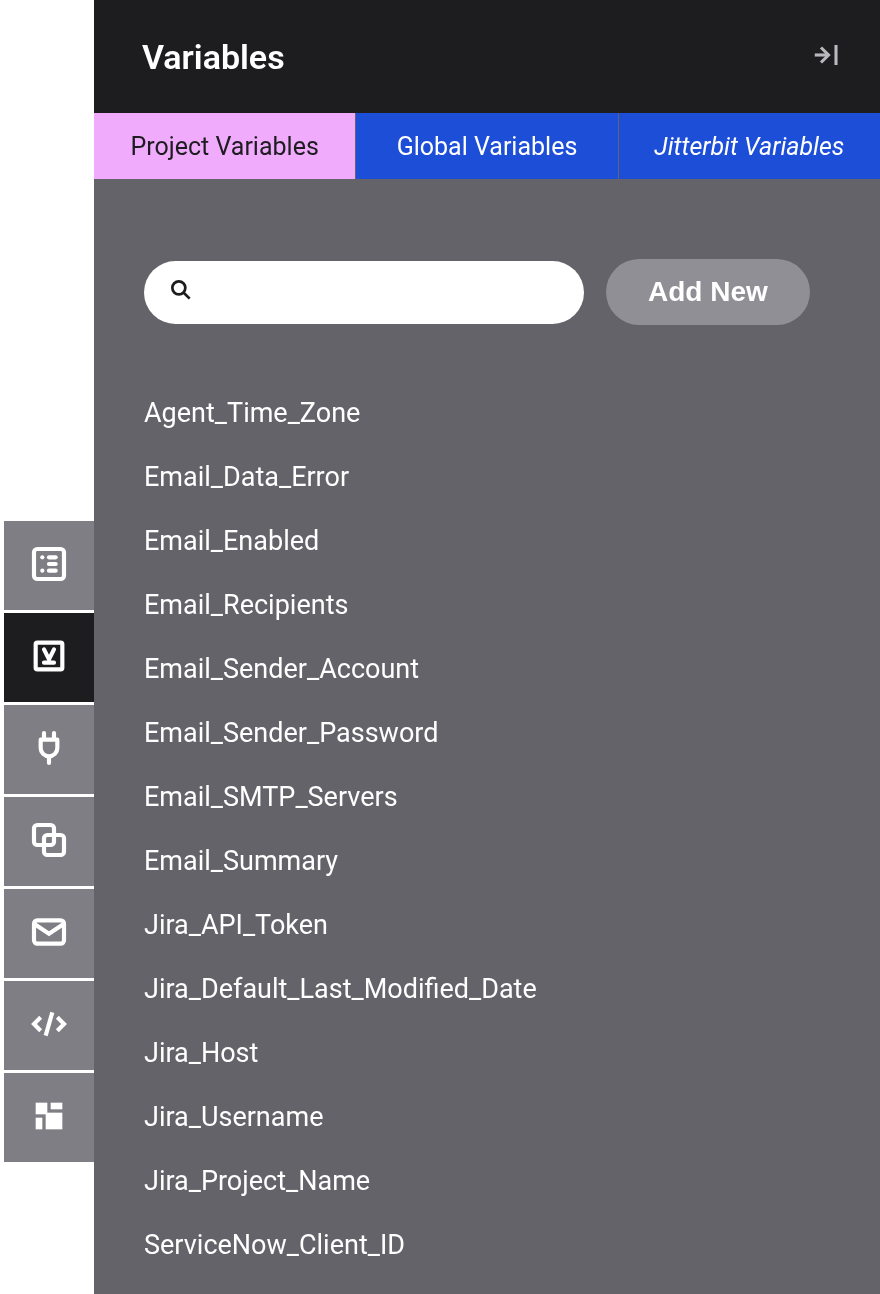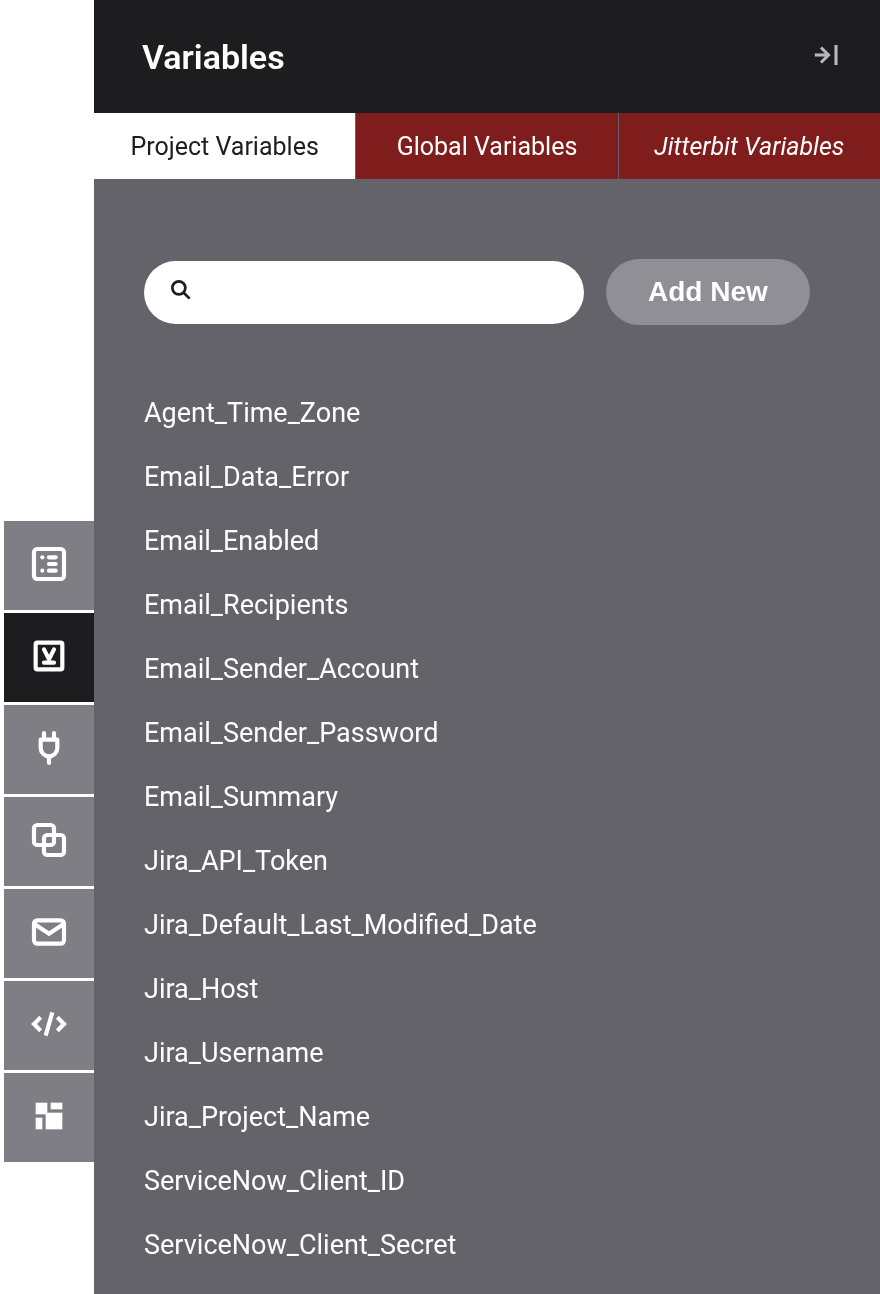--- a/index.html
+++ b/index.html
@@ -86,30 +86,30 @@
     height: 66px;
     background: #636369;
   }
   .tab {
     flex: 1;
     display: flex;
     align-items: center;
     justify-content: center;
     font-size: 25px;
     color: #ffffff;
-    background: #7f1d1d;
+    background: #1d4ed8;
     border-right: 1px solid #636369;
     cursor: pointer;
   }
   .tab:last-child {
     border-right: none;
     font-style: italic;
   }
   .tab.active {
-    background: #ffffff;
+    background: #f0abfc;
     color: #1d1d1f;
   }
   .content {
     padding: 80px 50px 0 50px;
     flex: 1;
     overflow: hidden;
   }
   .toolbar {
     display: flex;
     align-items: center;
@@ -271,20 +271,21 @@
       <button class="add-btn">Add New</button>
     </div>
 
     <div class="var-list">
       <div class="var-item">Agent_Time_Zone</div>
       <div class="var-item">Email_Data_Error</div>
       <div class="var-item">Email_Enabled</div>
       <div class="var-item">Email_Recipients</div>
       <div class="var-item">Email_Sender_Account</div>
       <div class="var-item">Email_Sender_Password</div>
+      <div class="var-item">Email_SMTP_Servers</div>
       <div class="var-item">Email_Summary</div>
       <div class="var-item">Jira_API_Token</div>
       <div class="var-item">Jira_Default_Last_Modified_Date</div>
       <div class="var-item">Jira_Host</div>
       <div class="var-item">Jira_Username</div>
       <div class="var-item">Jira_Project_Name</div>
       <div class="var-item">ServiceNow_Client_ID</div>
       <div class="var-item">ServiceNow_Client_Secret</div>
     </div>
   </div>

